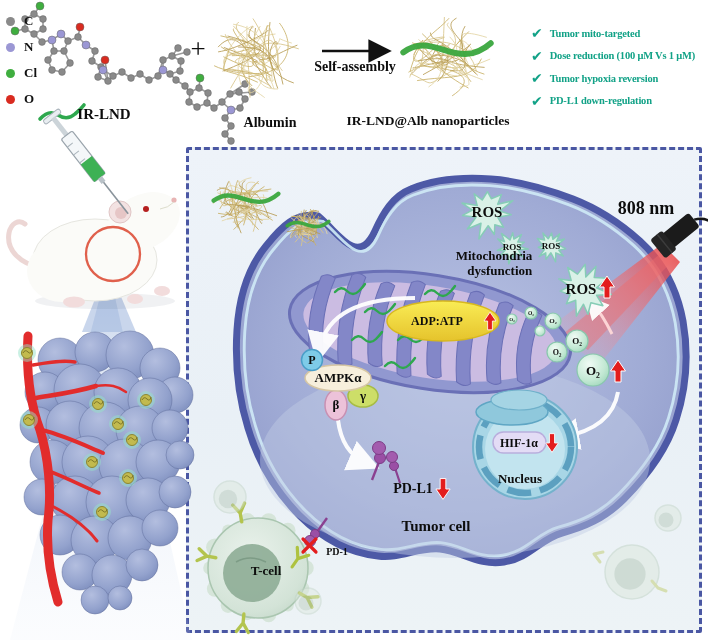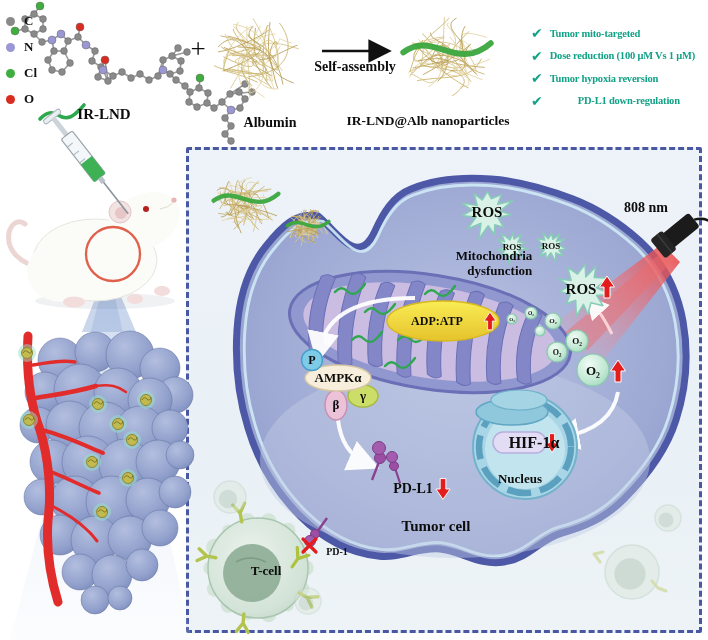--- a/index.html
+++ b/index.html
@@ -696,43 +696,43 @@
     <div class="benefit-row">
         <span class="benefit-check" style="color: rgb(18, 162, 135);">✔</span>
         <span class="benefit-txt" style="color: rgb(18, 162, 135);">Dose reduction (100 μM Vs 1 μM)</span>
       </div>
     <div class="benefit-row">
         <span class="benefit-check" style="color: rgb(18, 162, 135);">✔</span>
         <span class="benefit-txt" style="color: rgb(18, 162, 135);">Tumor hypoxia reversion</span>
       </div>
     <div class="benefit-row">
         <span class="benefit-check" style="color: rgb(18, 162, 135);">✔</span>
-        <span class="benefit-txt" style="color: rgb(18, 162, 135); margin-left: 28px;">PD-L1 down-regulation</span>
+        <span class="benefit-txt" style="color: rgb(18, 162, 135);">PD-L1 down-regulation</span>
       </div>
   </div>
 
-  <div class="lbl" style="left:646px;top:208px;font-size:14px;">808 nm</div>
+  <div class="lbl" style="left:646px;top:208px;font-size:18px;">808 nm</div>
   <div class="lbl" style="left:487px;top:212px;font-size:15px;">ROS</div>
   <div class="lbl" style="left:512px;top:247px;font-size:9px;">ROS</div>
   <div class="lbl" style="left:551px;top:246px;font-size:9px;">ROS</div>
   <div class="lbl" style="left:581px;top:289px;font-size:15px;">ROS</div>
   <div class="lbl mito-lbl" style="left:494px;top:263px;font-size:13px;">
     <div>Mitochondria</div>
     <div>dysfunction</div>
   </div>
   <div class="lbl" style="left:437px;top:321px;font-size:12px;">ADP:ATP</div>
   <div class="lbl" style="left:312px;top:360px;font-size:12px;">P</div>
   <div class="lbl" style="left:338px;top:378px;font-size:13px;">AMPKα</div>
   <div class="lbl" style="left:336px;top:405px;font-size:13px;">β</div>
   <div class="lbl" style="left:363px;top:396px;font-size:13px;">γ</div>
   <div class="lbl" style="left:593px;top:371px;font-size:13px;">O₂</div>
   <div class="lbl" style="left:577px;top:341px;font-size:9px;">O₂</div>
   <div class="lbl" style="left:557px;top:352px;font-size:8px;">O₂</div>
   <div class="lbl" style="left:553px;top:321px;font-size:7px;">O₂</div>
   <div class="lbl" style="left:531px;top:313px;font-size:5.5px;">O₂</div>
   <div class="lbl" style="left:512px;top:319px;font-size:5px;">O₂</div>
-  <div class="lbl" style="left:534px;top:443px;font-size:16px;">HIF-1α</div>
+  <div class="lbl" style="left:519px;top:443px;font-size:12px;">HIF-1α</div>
   <div class="lbl" style="left:520px;top:479px;font-size:13px;">Nucleus</div>
   <div class="lbl" style="left:413px;top:489px;font-size:14px;">PD-L1</div>
   <div class="lbl" style="left:436px;top:526px;font-size:15px;">Tumor cell</div>
   <div class="lbl" style="left:266px;top:571px;font-size:13px;">T-cell</div>
   <div class="lbl" style="left:320px;top:551px;font-size:10px;padding-left:34px;">PD-1</div>
 </div>
 
 </body></html>

